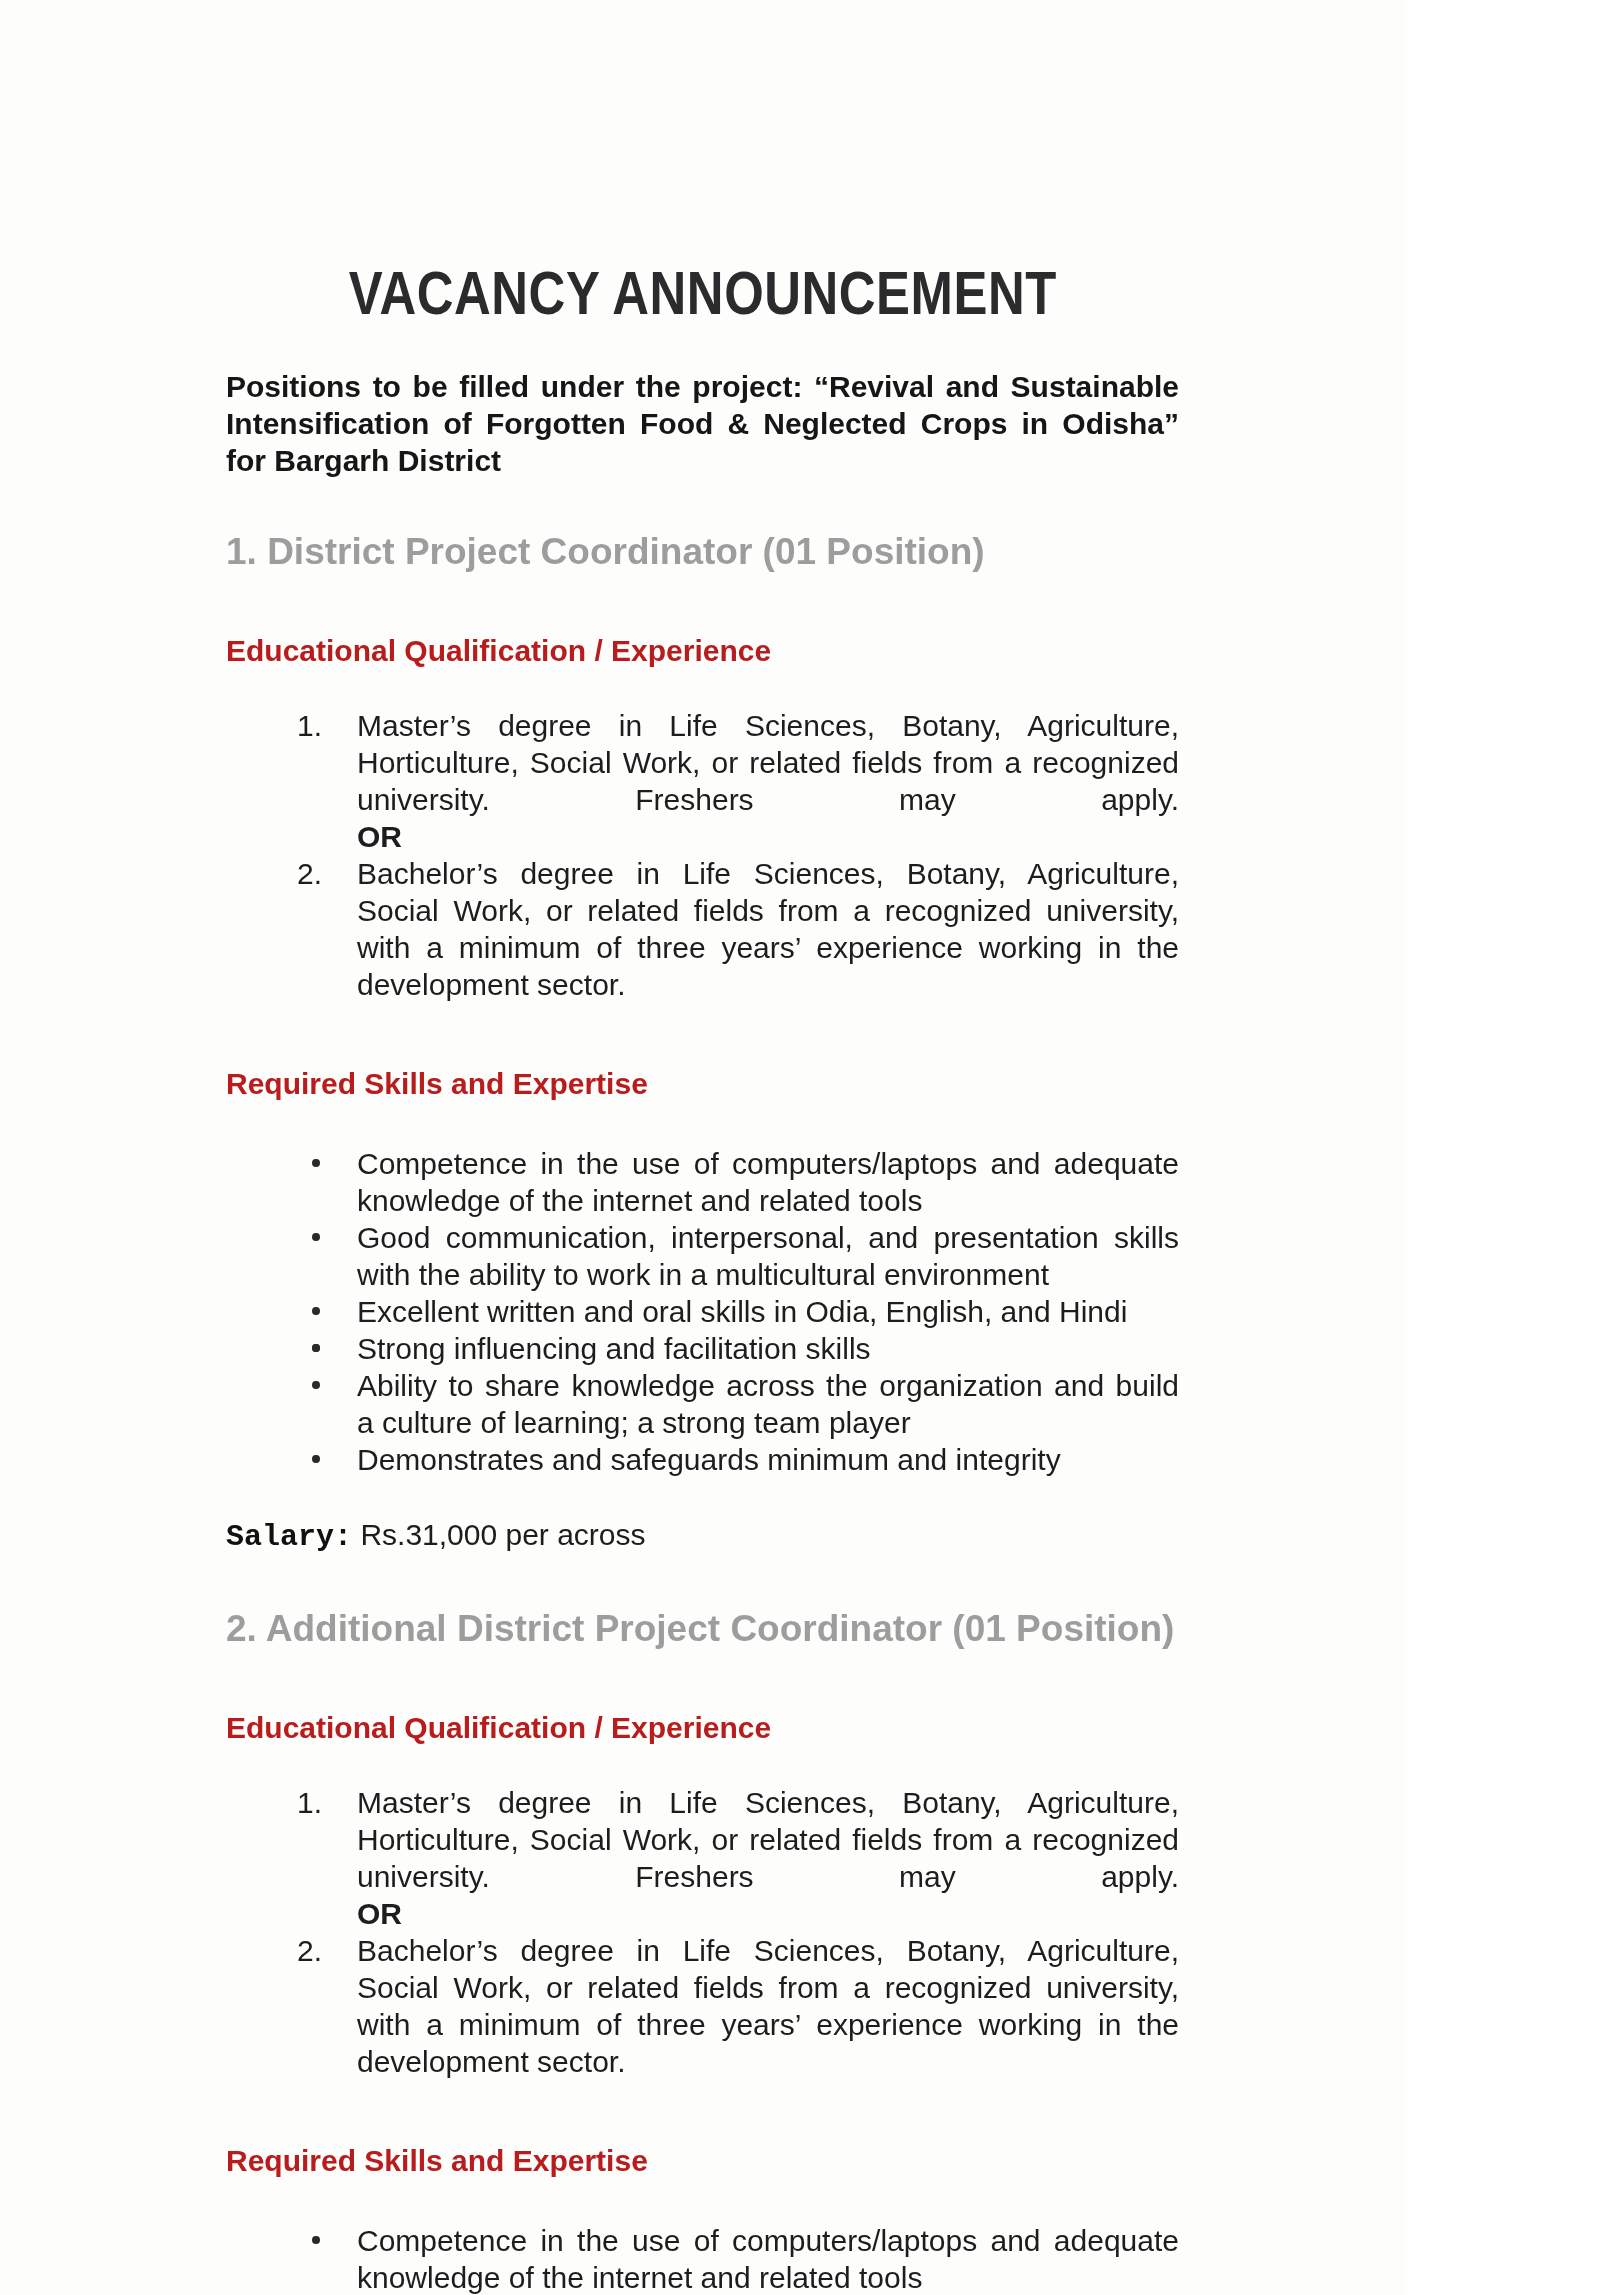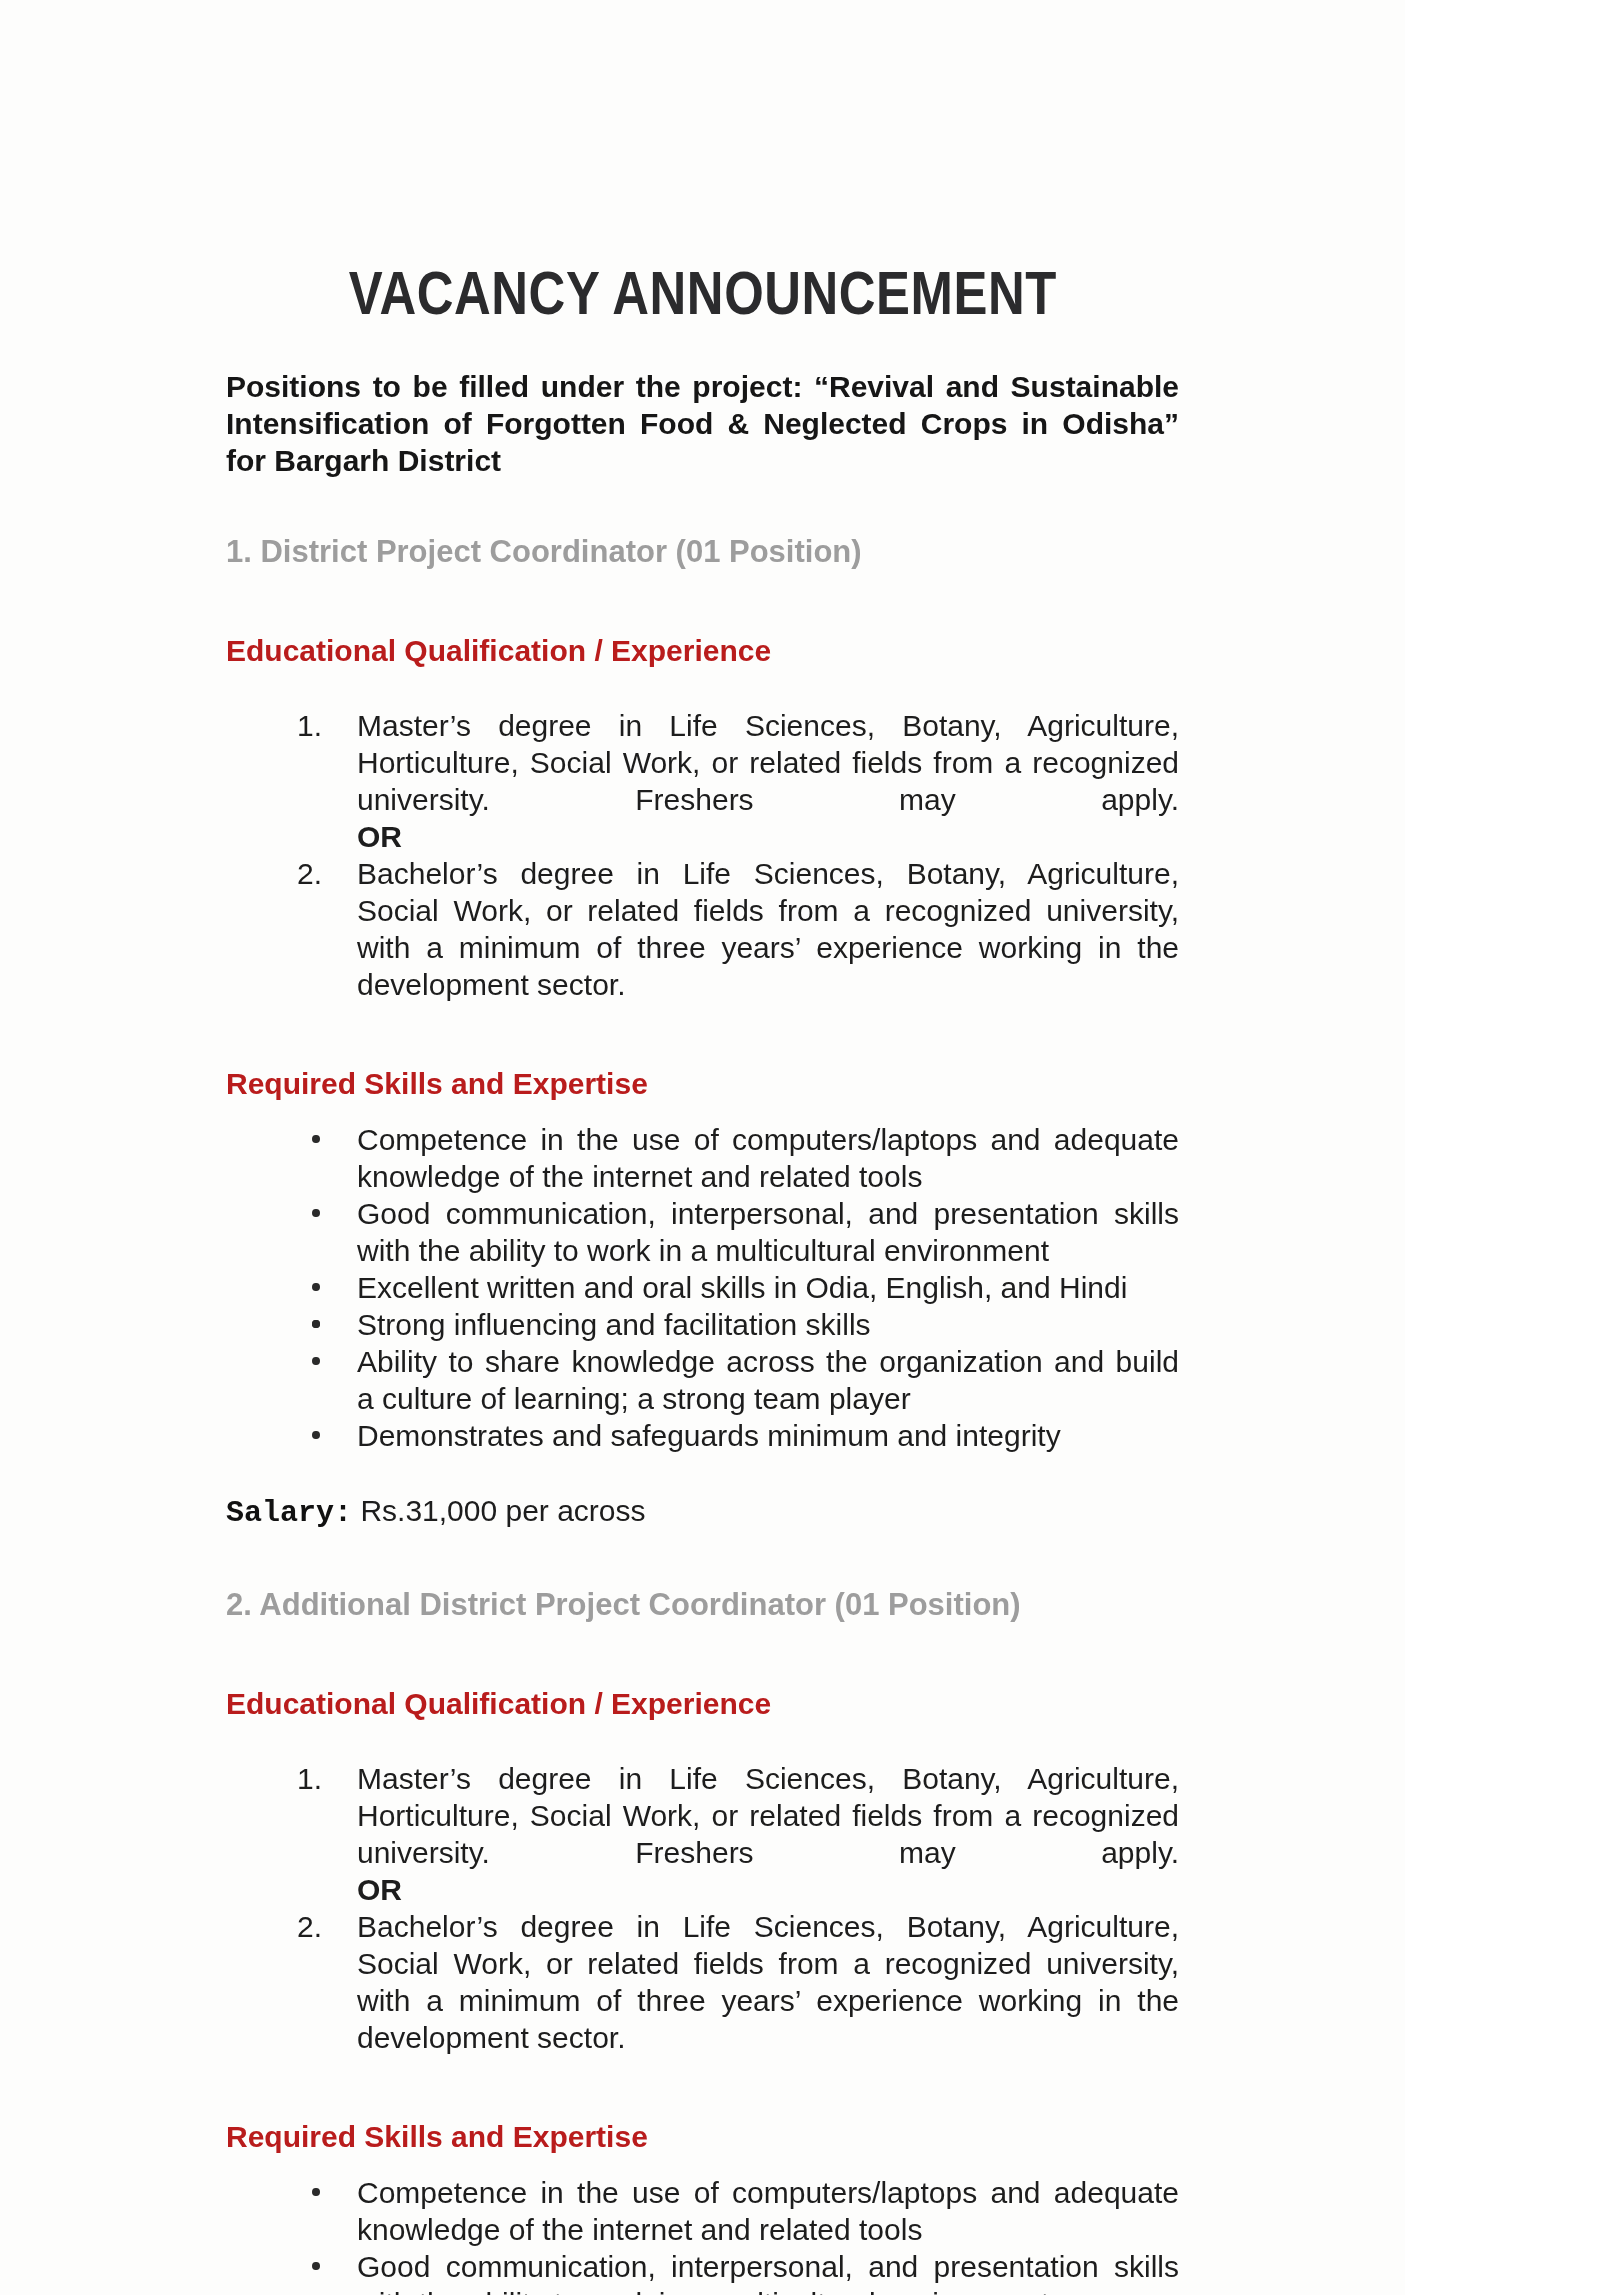--- a/index.html
+++ b/index.html
@@ -39,21 +39,21 @@
     margin-top: 43px;
     font-weight: bold;
     text-align: justify;
     color: #161616;
   }
 
   
   .pos-heading {
     margin-top: 54px;
     font-weight: bold;
-    font-size: 31px;
+    font-size: 37px;
     color: #9d9d9d;
   }
 
   
   .sub-heading {
     margin-top: 62px;
     font-weight: bold;
     color: #b91c1c;
   }
 
@@ -62,21 +62,21 @@
   .edu-item { position: relative; padding-left: 131px; text-align: justify; }
   .edu-item .num {
     position: absolute;
     left: 71px;
     top: 0;
   }
   .force-just { text-align: justify; text-align-last: justify; }
   .or-line { font-weight: bold; text-align: left; }
 
   
-  .skill-list { margin-top: 19px; list-style: none; }
+  .skill-list { margin-top: 43px; list-style: none; }
   .skill-item { position: relative; padding-left: 131px; text-align: justify; }
   .skill-item .bullet-dot {
     position: absolute;
     left: 86px;
     top: 13.7px;
     width: 7.9px;
     height: 8.5px;
     border-radius: 50%;
     background: #2a2a2a;
   }

